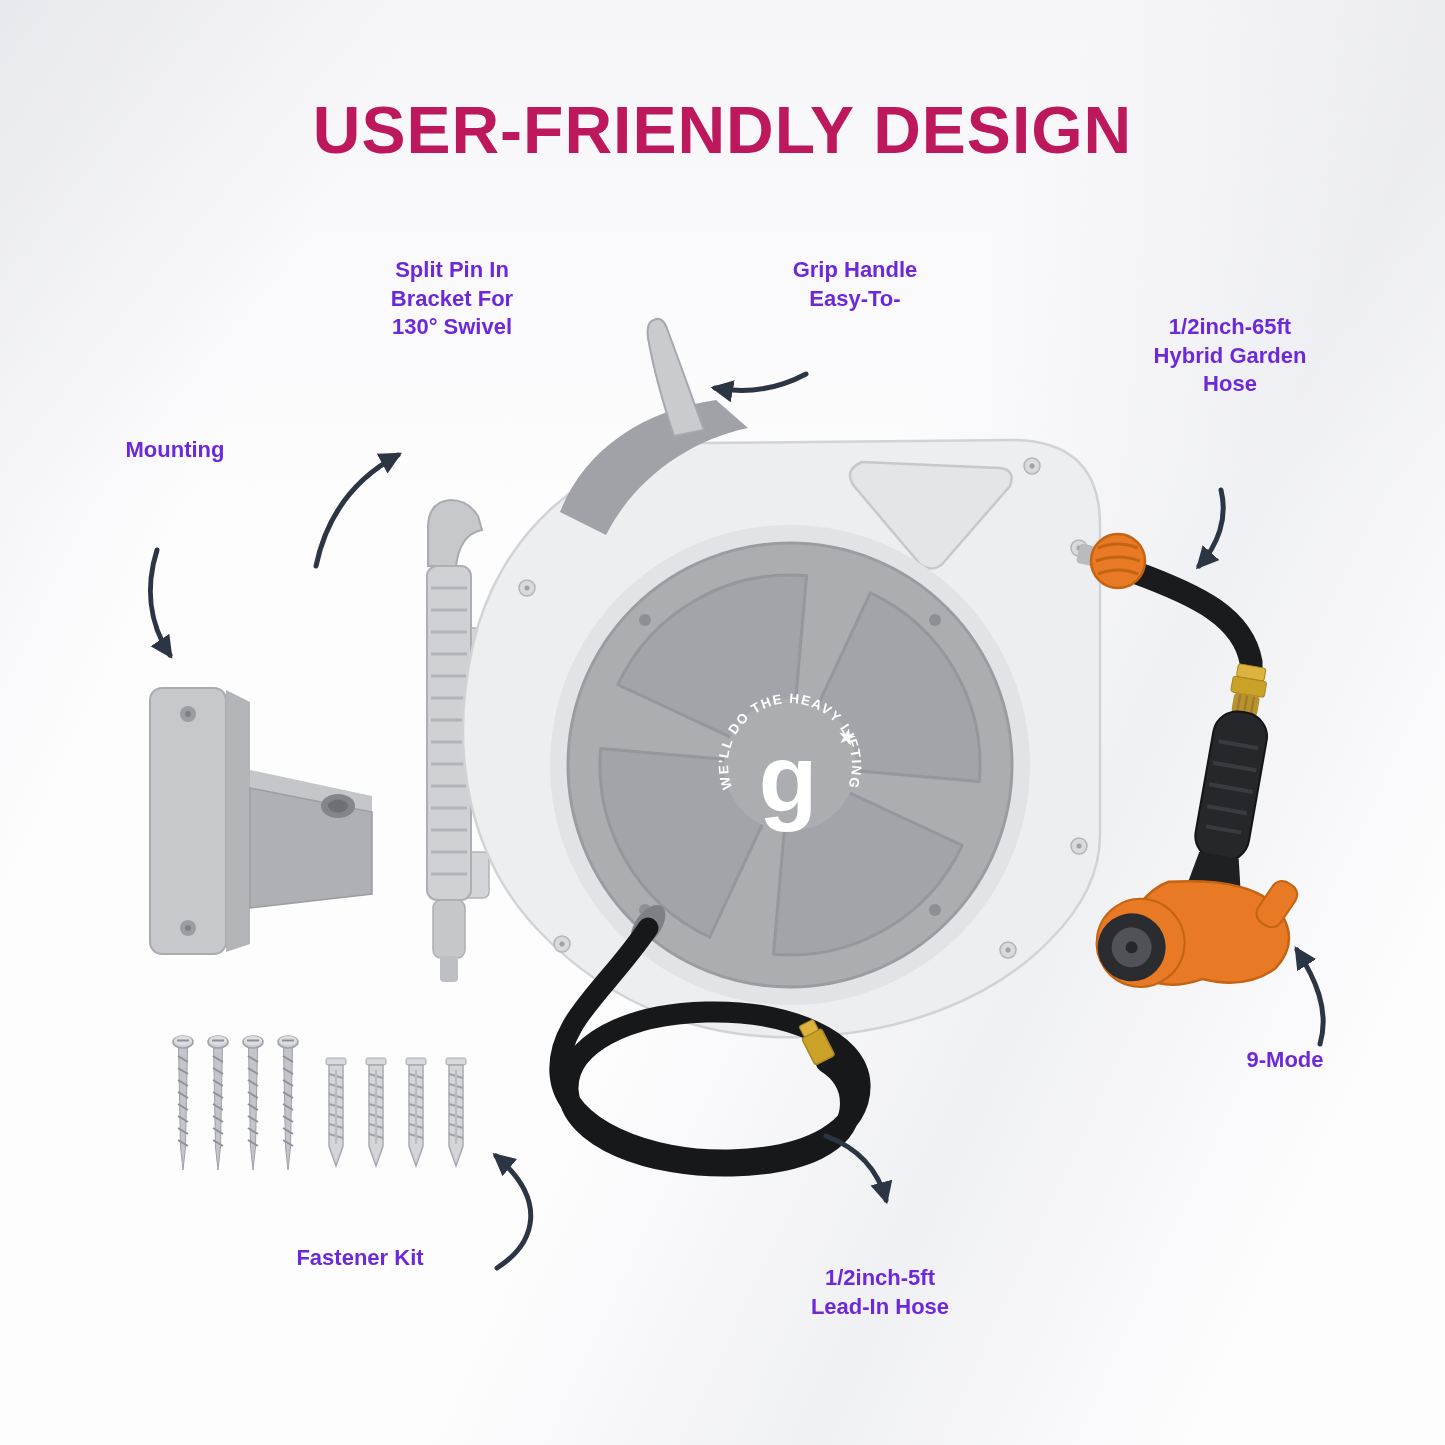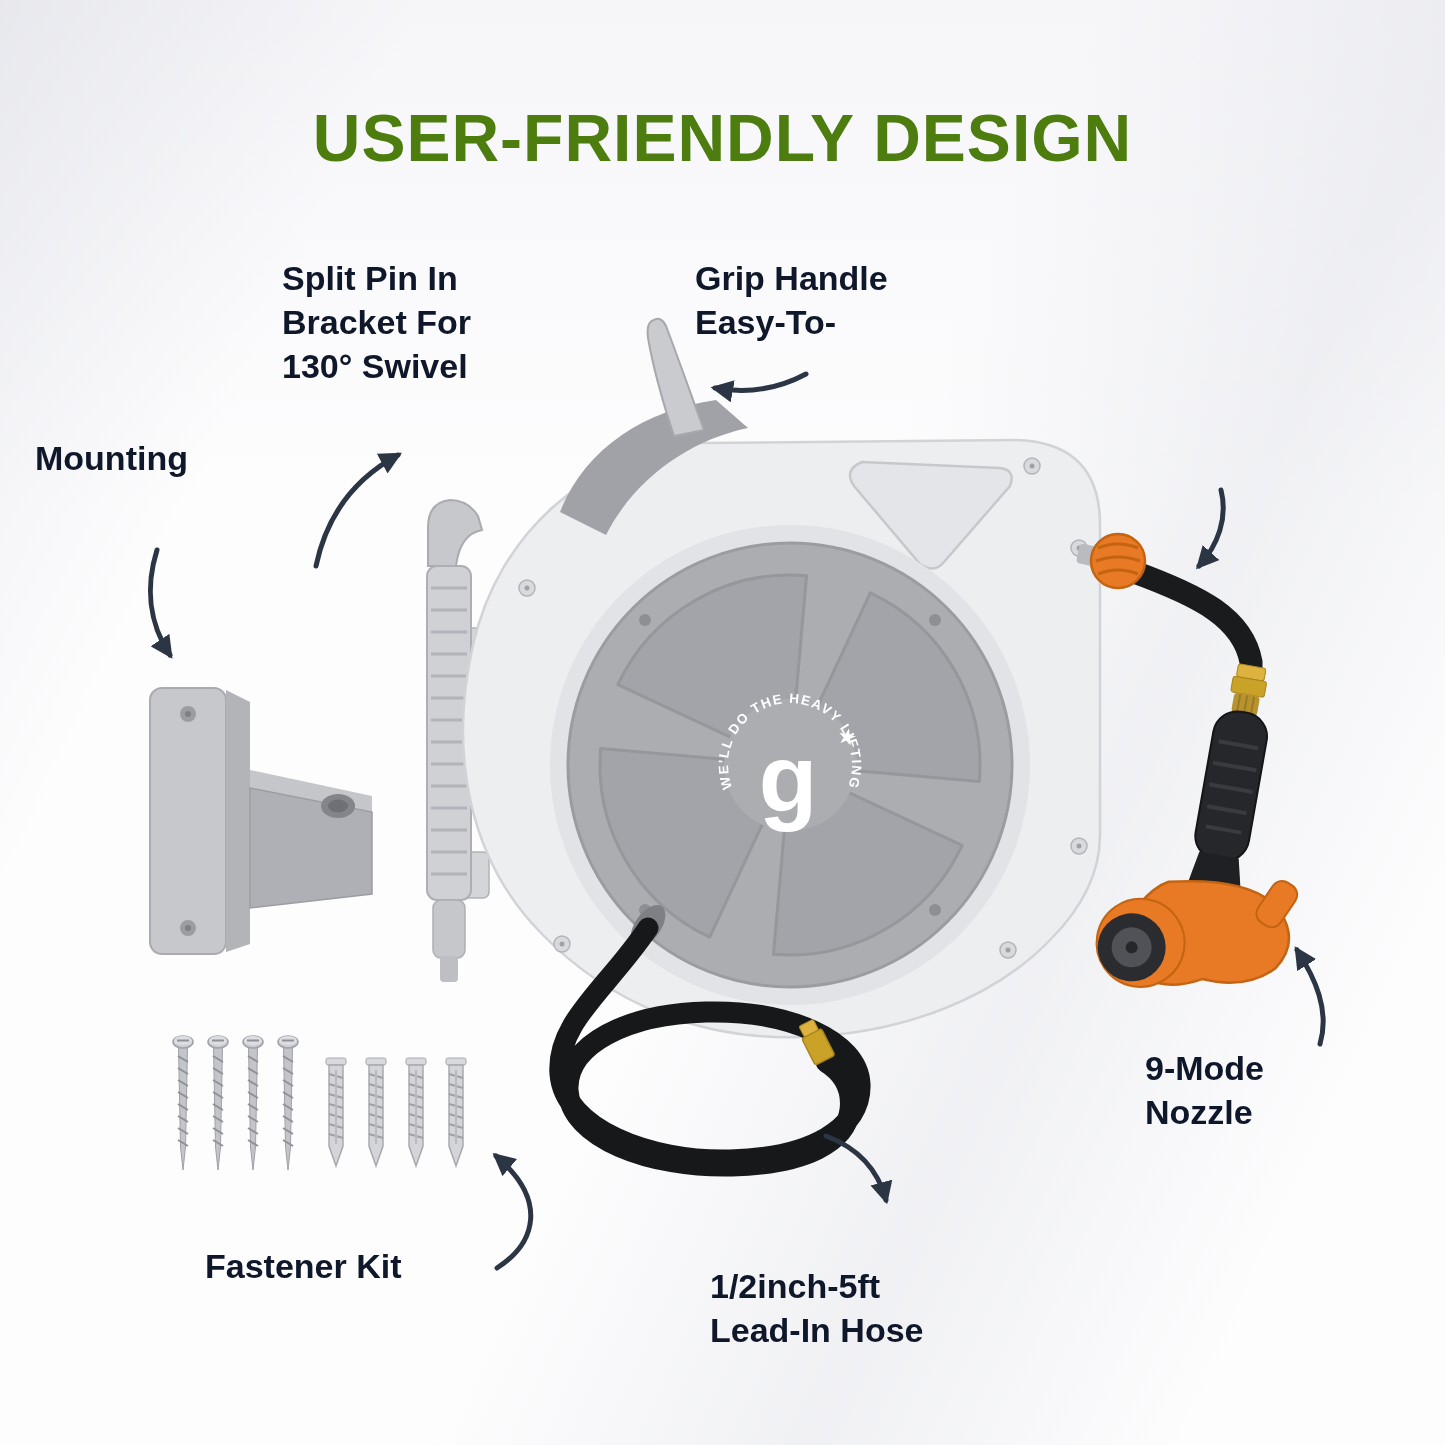--- a/index.html
+++ b/index.html
@@ -10,27 +10,27 @@
   }
   .canvas::before{
     content:"";position:absolute;inset:0;pointer-events:none;
     background:
       linear-gradient(115deg, rgba(208,210,218,.38) 0%, rgba(255,255,255,0) 20%),
       linear-gradient(115deg, rgba(255,255,255,0) 52%, rgba(210,212,220,.30) 70%, rgba(255,255,255,0) 88%),
       linear-gradient(180deg,#f6f6f9 0%,#fdfdfe 35%);
   }
   .art{position:absolute;inset:0;width:100%;height:100%;}
   .title{
-    position:absolute;top:92px;left:0;right:0;margin:8px;
+    position:absolute;top:92px;left:0;right:0;margin:0;
     text-align:center;font-size:66px;font-weight:800;letter-spacing:1px;
-    color:#4d7c0f;
+    color:#be185d;
   }
   .label{
-    position:absolute;color:#0f172a;font-weight:700;font-size:34px;
-    line-height:1.3;text-align:left;
+    position:absolute;color:#6d28d9;font-weight:700;font-size:22px;
+    line-height:1.3;text-align:center;
   }
   .label span{display:block;}
   #lbl-splitpin{left:282px;top:256px;width:340px;}
   #lbl-handle{left:695px;top:256px;width:320px;}
   #lbl-hose{left:1045px;top:313px;width:370px;}
   #lbl-bracket{left:35px;top:436px;width:280px;}
   #lbl-nozzle{left:1145px;top:1046px;width:280px;}
   #lbl-fastener{left:205px;top:1244px;width:310px;}
   #lbl-leadin{left:710px;top:1264px;width:340px;}
 </style>
@@ -200,28 +200,32 @@
     <span>Split Pin In</span>
     <span>Bracket For</span>
     <span>130° Swivel</span>
   </div>
 
   <div class="label" id="lbl-handle">
     <span>Grip Handle</span>
     <span>Easy-To-</span>
   </div>
 
+  <div class="label" id="lbl-hose">
+    <span>1/2inch-65ft</span>
+    <span>Hybrid Garden</span>
+    <span>Hose</span>
+  </div>
 
   <div class="label" id="lbl-bracket">
     <span>Mounting</span>
   </div>
 
   <div class="label" id="lbl-nozzle">
     <span>9-Mode</span>
-    <span>Nozzle</span>
   </div>
 
   <div class="label" id="lbl-fastener">
     <span>Fastener Kit</span>
   </div>
 
   <div class="label" id="lbl-leadin">
     <span>1/2inch-5ft</span>
     <span>Lead-In Hose</span>
   </div>

